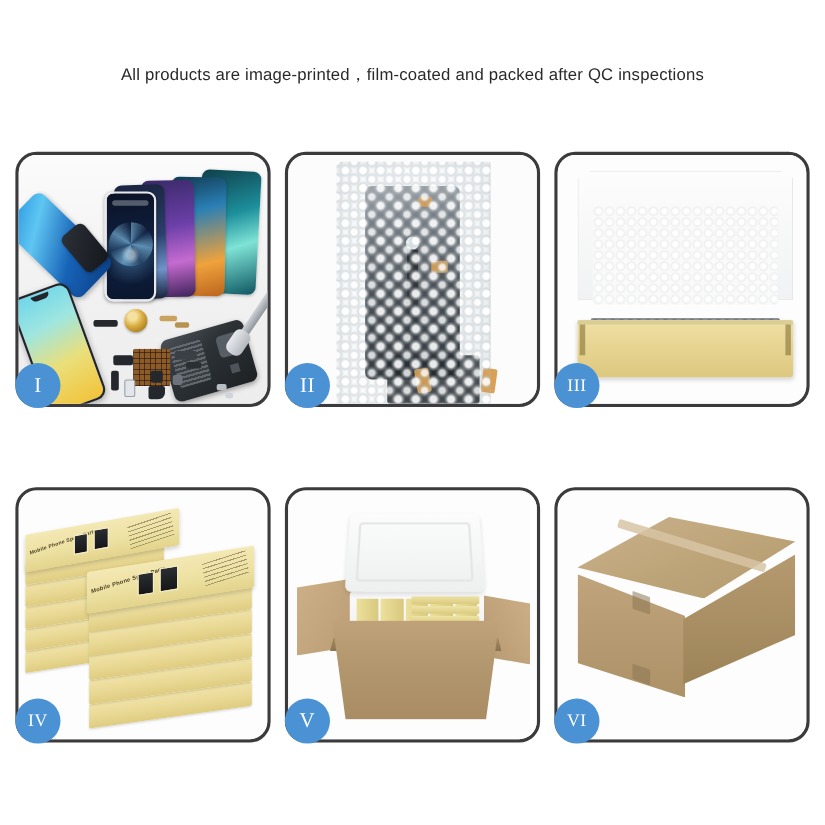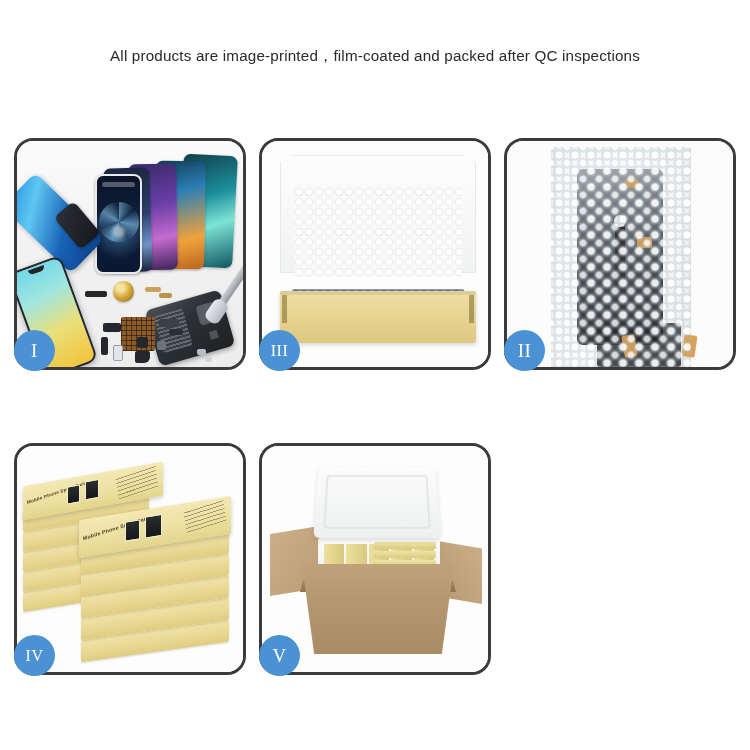--- a/index.html
+++ b/index.html
@@ -13,21 +13,21 @@
 
   
   .header { padding-top: 38px; text-align: center; }
   .title {
     font-family: "Liberation Sans", sans-serif;
     font-size: 35px; font-weight: 700; color: #1b1b1b;
     letter-spacing: 1.6px; line-height: 1.05;
     white-space: nowrap;
   }
   .subtitle {
-    margin-top: 8px;
+    margin-top: 20px;
     font-size: 15.2px; font-weight: 400; color: #2a2a2a;
     letter-spacing: .18px; white-space: nowrap;
   }
 
   
   .grid {
     position: absolute; left: 14px; top: 138px;
     width: 722px;
     display: grid;
     grid-template-columns: repeat(3, 232px);
@@ -424,45 +424,45 @@
         <div class="bar b9"></div>
         <div class="bar b10"></div>
         <div class="bar b11"></div>
         <div class="bar b12"></div>
         <div class="bar b13"></div>
       </div>
       <div class="badge">I</div>
     </div>
 
     <div class="panel">
-      <div class="photo p3">
-        <div class="lid-back"></div>
-        <div class="foam"></div>
-        <div class="greywrap"></div>
-        <div class="tray">
-          <div class="tray-left"></div>
-          <div class="tray-right"></div>
-        </div>
-      </div>
-      <div class="badge w">III</div>
-    </div>
-
-    <div class="panel">
       <div class="photo p2">
         <div class="bagwrap">
           <div class="part-dark"></div>
           <div class="part-low"></div>
           <div class="tape t1"></div>
           <div class="tape t2"></div>
           <div class="tape t3"></div>
           <div class="tape t4"></div>
           <div class="bubbles"></div>
         </div>
       </div>
       <div class="badge">II</div>
+    </div>
+
+    <div class="panel">
+      <div class="photo p3">
+        <div class="lid-back"></div>
+        <div class="foam"></div>
+        <div class="greywrap"></div>
+        <div class="tray">
+          <div class="tray-left"></div>
+          <div class="tray-right"></div>
+        </div>
+      </div>
+      <div class="badge w">III</div>
     </div>
 
     <div class="panel">
       <div class="photo p4">
         <div class="stack">
           <div class="sbox lr5"></div>
           <div class="sbox lr4"></div>
           <div class="sbox lr3"></div>
           <div class="sbox lr2"></div>
           <div class="sbox lr1"></div>
@@ -507,15 +507,26 @@
           <span class="ybar2"></span>
           <span class="ybar2"></span>
         </div>
         <div class="cartonRim"></div>
         <div class="cartonBody"></div>
         <div class="styroLid"></div>
       </div>
       <div class="badge">V</div>
     </div>
 
+    <div class="panel">
+      <div class="photo p6">
+        <div class="bxTop"></div>
+        <div class="bxFrontL"></div>
+        <div class="bxFrontR"></div>
+        <div class="seam"></div>
+        <div class="tapeSq ts1"></div>
+        <div class="tapeSq ts2"></div>
+      </div>
+      <div class="badge w">VI</div>
+    </div>
 
   </div>
 </div>
 
 </body></html>

